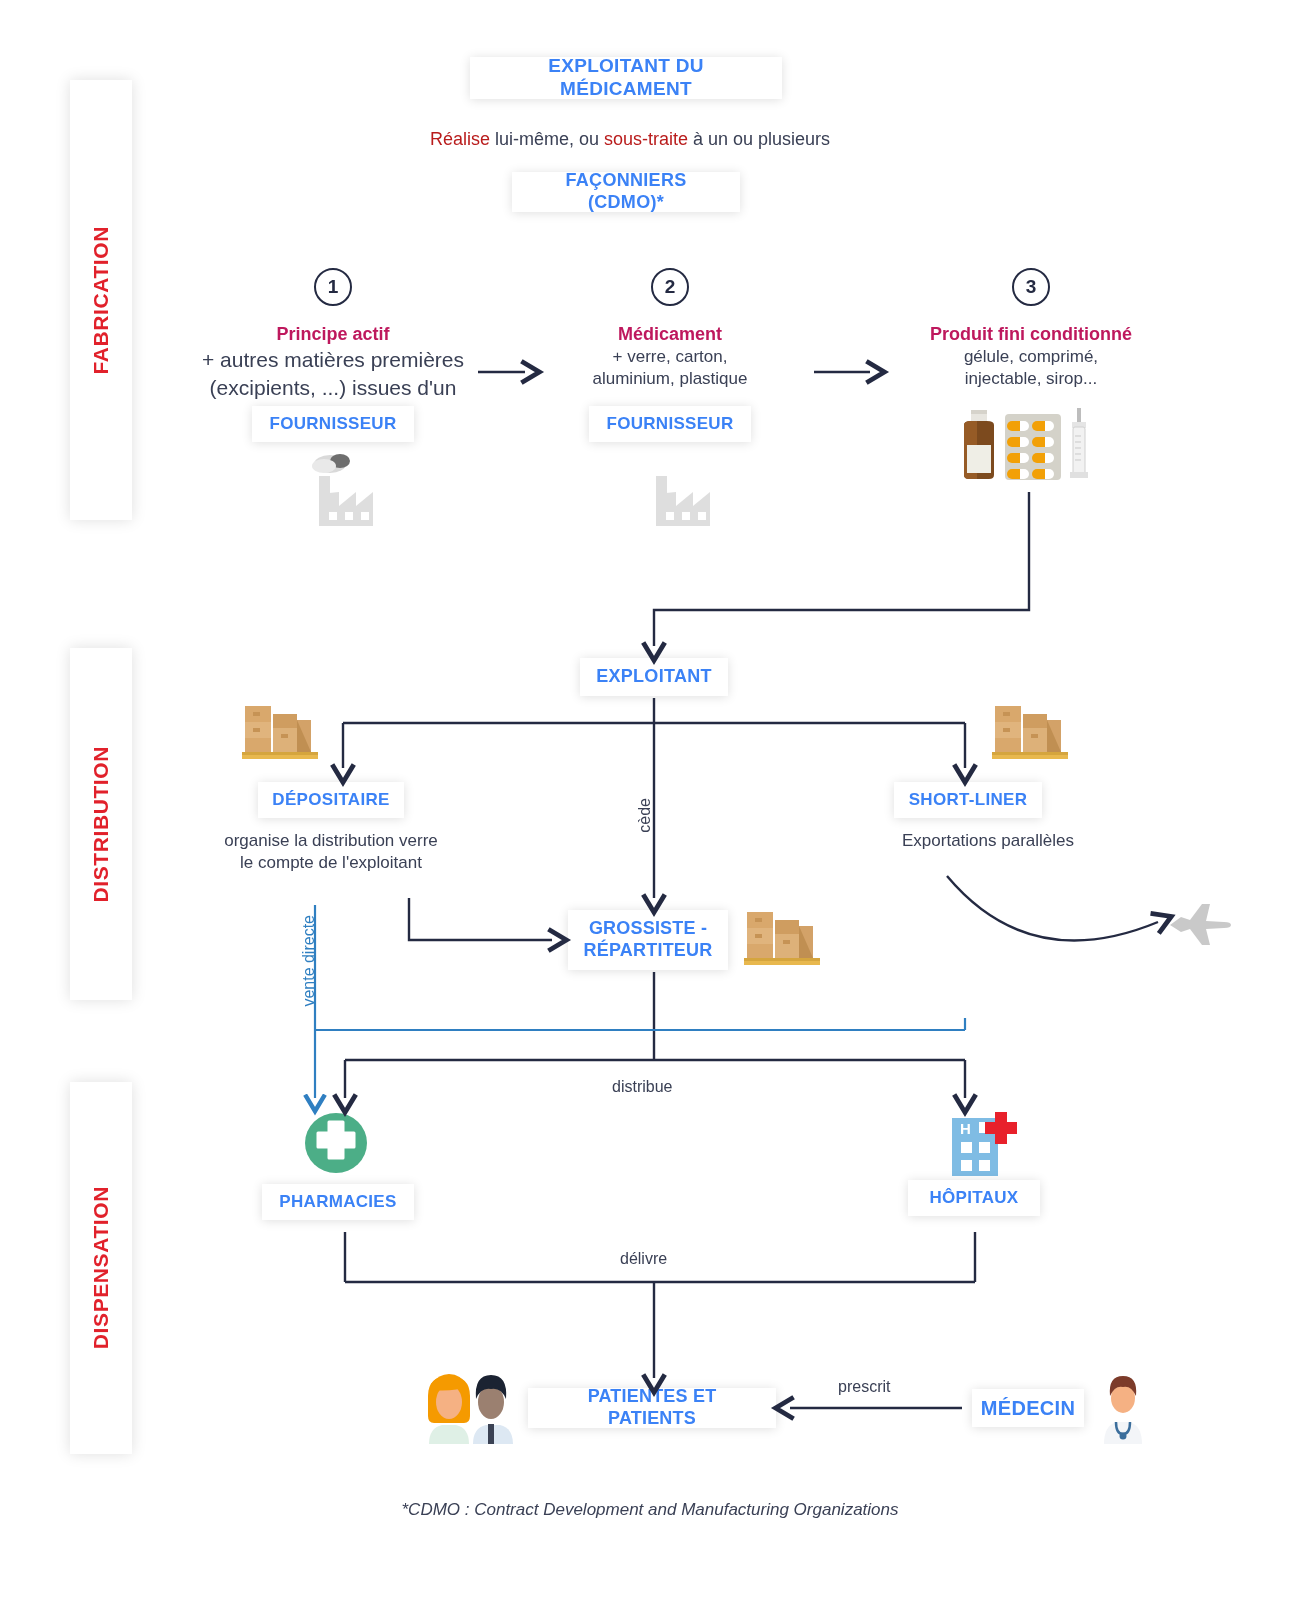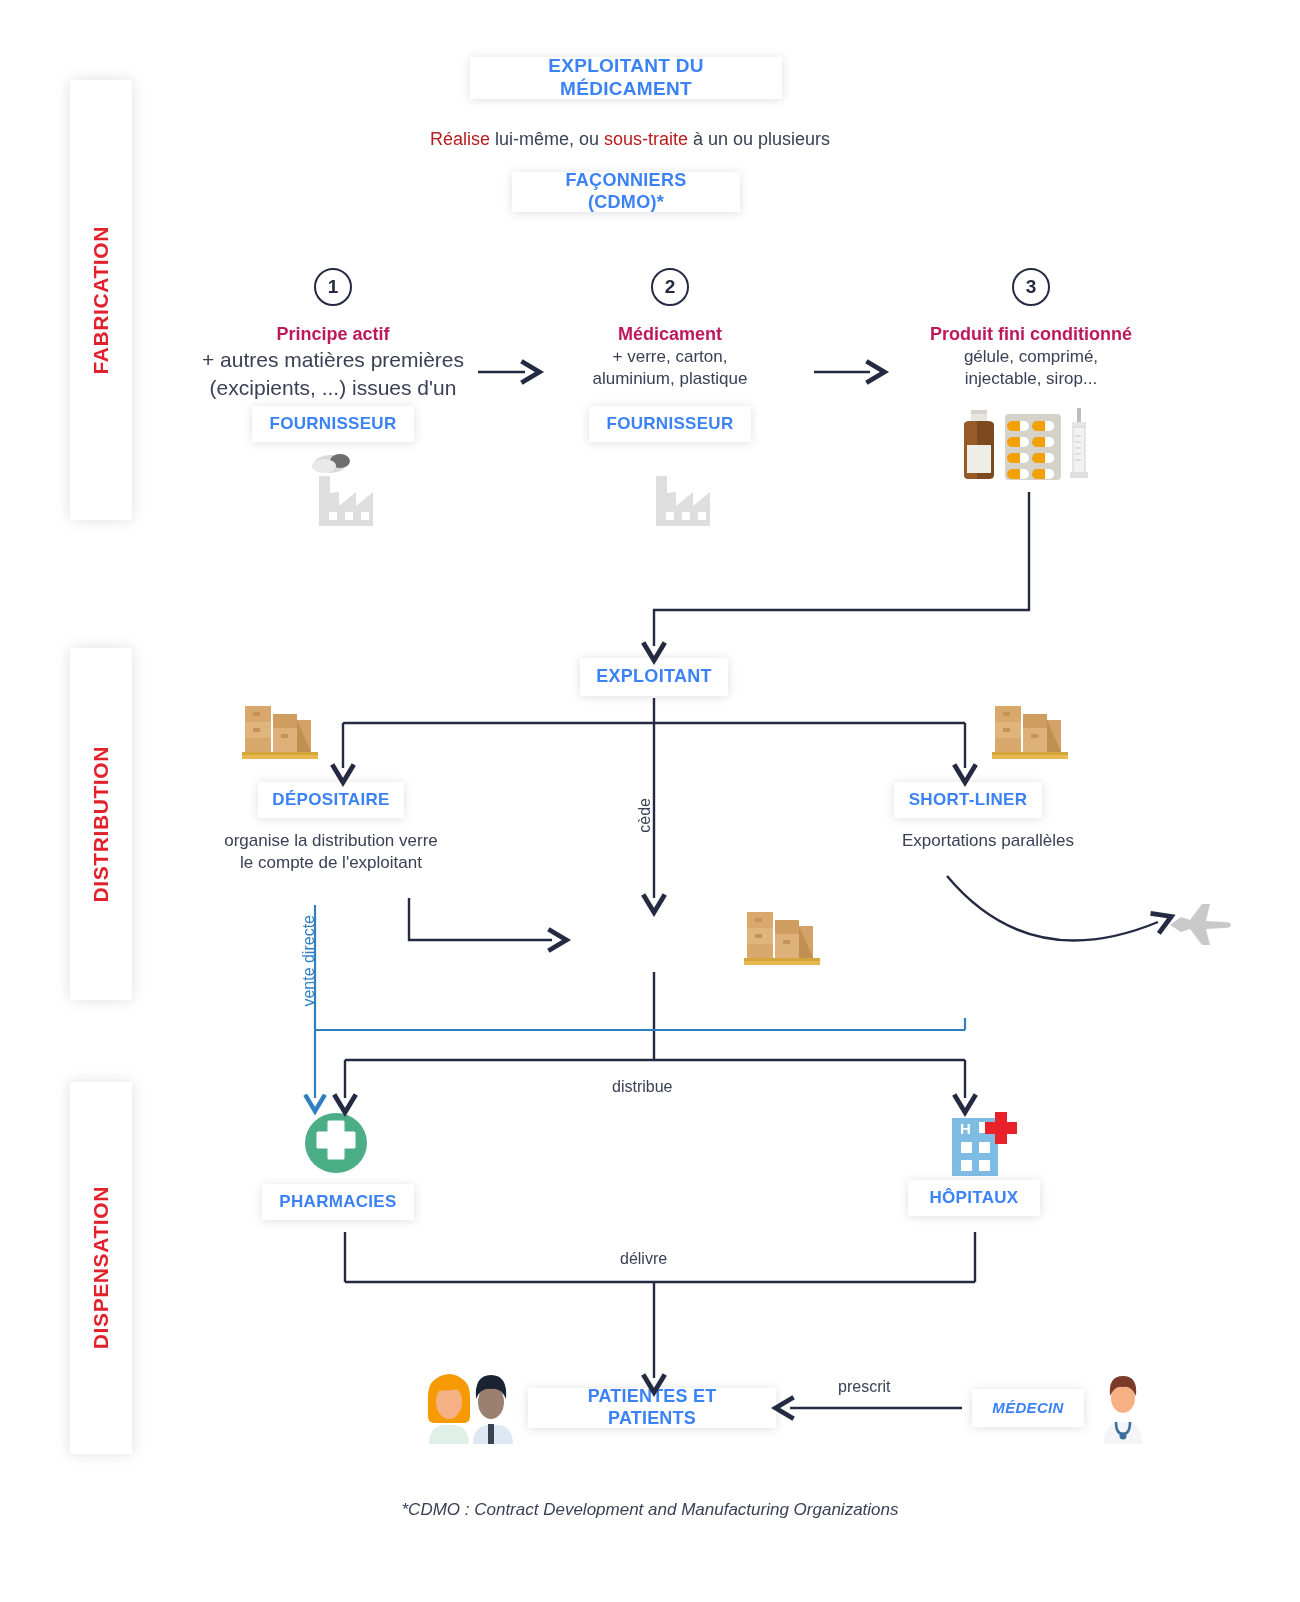--- a/index.html
+++ b/index.html
@@ -216,20 +216,24 @@
 
   <div class="chip" style="left:894px;top:782px;width:148px;height:36px;font-size:17px;letter-spacing:.3px;">
     <span>SHORT-LINER</span>
   </div>
   <div class="txt" style="left:838px;top:830px;width:300px;font-size:17px;">Exportations parallèles</div>
 
   <svg class="abs" style="left:1168px;top:898px;" width="64" height="48" viewBox="0 0 64 48">
     <path d="M2 27 L13 19 L22 22 L34 6 L42 6 L38 23 L56 24 q7 0 7 3 q0 3 -7 3 l-18 1 L42 47 L34 47 L22 31 L13 34 Z" fill="#c9c9c9"></path>
   </svg>
 
+  <div class="chip" style="left:568px;top:910px;width:160px;height:60px;font-size:18px;white-space:pre-line;letter-spacing:.2px;">
+    <span>GROSSISTE -
+RÉPARTITEUR</span>
+  </div>
 
   <svg class="abs" style="left:742px;top:906px;" width="84" height="62" viewBox="0 0 84 62">
     <rect x="5" y="6" width="26" height="16" fill="#d9a86c"></rect>
     <rect x="5" y="22" width="26" height="16" fill="#e0b47d"></rect>
     <rect x="5" y="38" width="26" height="14" fill="#d9a86c"></rect>
     <rect x="33" y="14" width="24" height="14" fill="#cf9d60"></rect>
     <rect x="33" y="28" width="24" height="24" fill="#ddb179"></rect>
     <path d="M57 20 h14 v32 h-14 Z" fill="#d3a268"></path>
     <path d="M57 20 L71 52 L57 52 Z" fill="#c08f52"></path>
     <g fill="#c69355">
@@ -285,21 +289,21 @@
       <path d="M12 27 q-2 -24 15 -24 q17 0 15 24 q-5 -12 -15 -10 q-10 -2 -15 10 Z" fill="#1b2332"></path>
     </g>
   </svg>
 
   <div class="chip" style="left:528px;top:1388px;width:248px;height:40px;font-size:18px;letter-spacing:.2px;">
     <span>PATIENTES ET PATIENTS</span>
   </div>
 
   <div class="edgelabel" style="left:838px;top:1378px;">prescrit</div>
 
-  <div class="chip" style="left:972px;top:1389px;width:112px;height:38px;font-size:15px;letter-spacing:.3px;font-style:italic;">
+  <div class="chip" style="left:972px;top:1389px;width:112px;height:38px;font-size:20px;letter-spacing:.3px;">
     <span>MÉDECIN</span>
   </div>
 
   <svg class="abs" style="left:1098px;top:1374px;" width="50" height="70" viewBox="0 0 50 70">
     <path d="M6 70 q0 -18 12 -22 h14 q12 4 12 22 Z" fill="#f3f5f8"></path>
     <ellipse cx="25" cy="24" rx="12" ry="15" fill="#f5b183"></ellipse>
     <path d="M12 22 q-2 -20 13 -20 q15 0 13 20 q-5 -11 -13 -9 q-8 -2 -13 9 Z" fill="#7c3b2a"></path>
     <path d="M18 48 q0 12 7 12 q7 0 7 -12" stroke="#3b6e9c" stroke-width="2.5" fill="none"></path>
     <circle cx="25" cy="62" r="3.5" fill="#3b6e9c"></circle>
   </svg>

